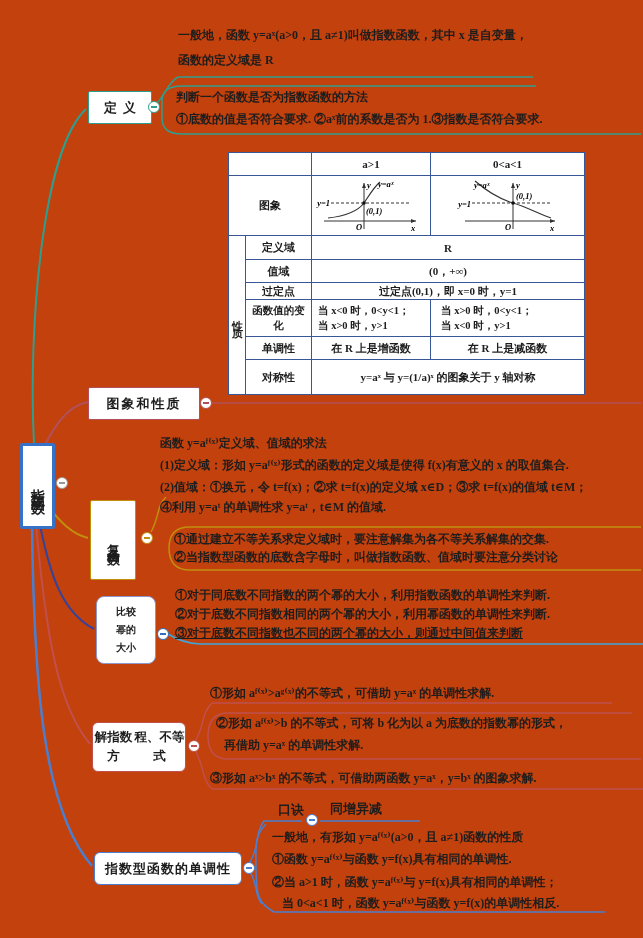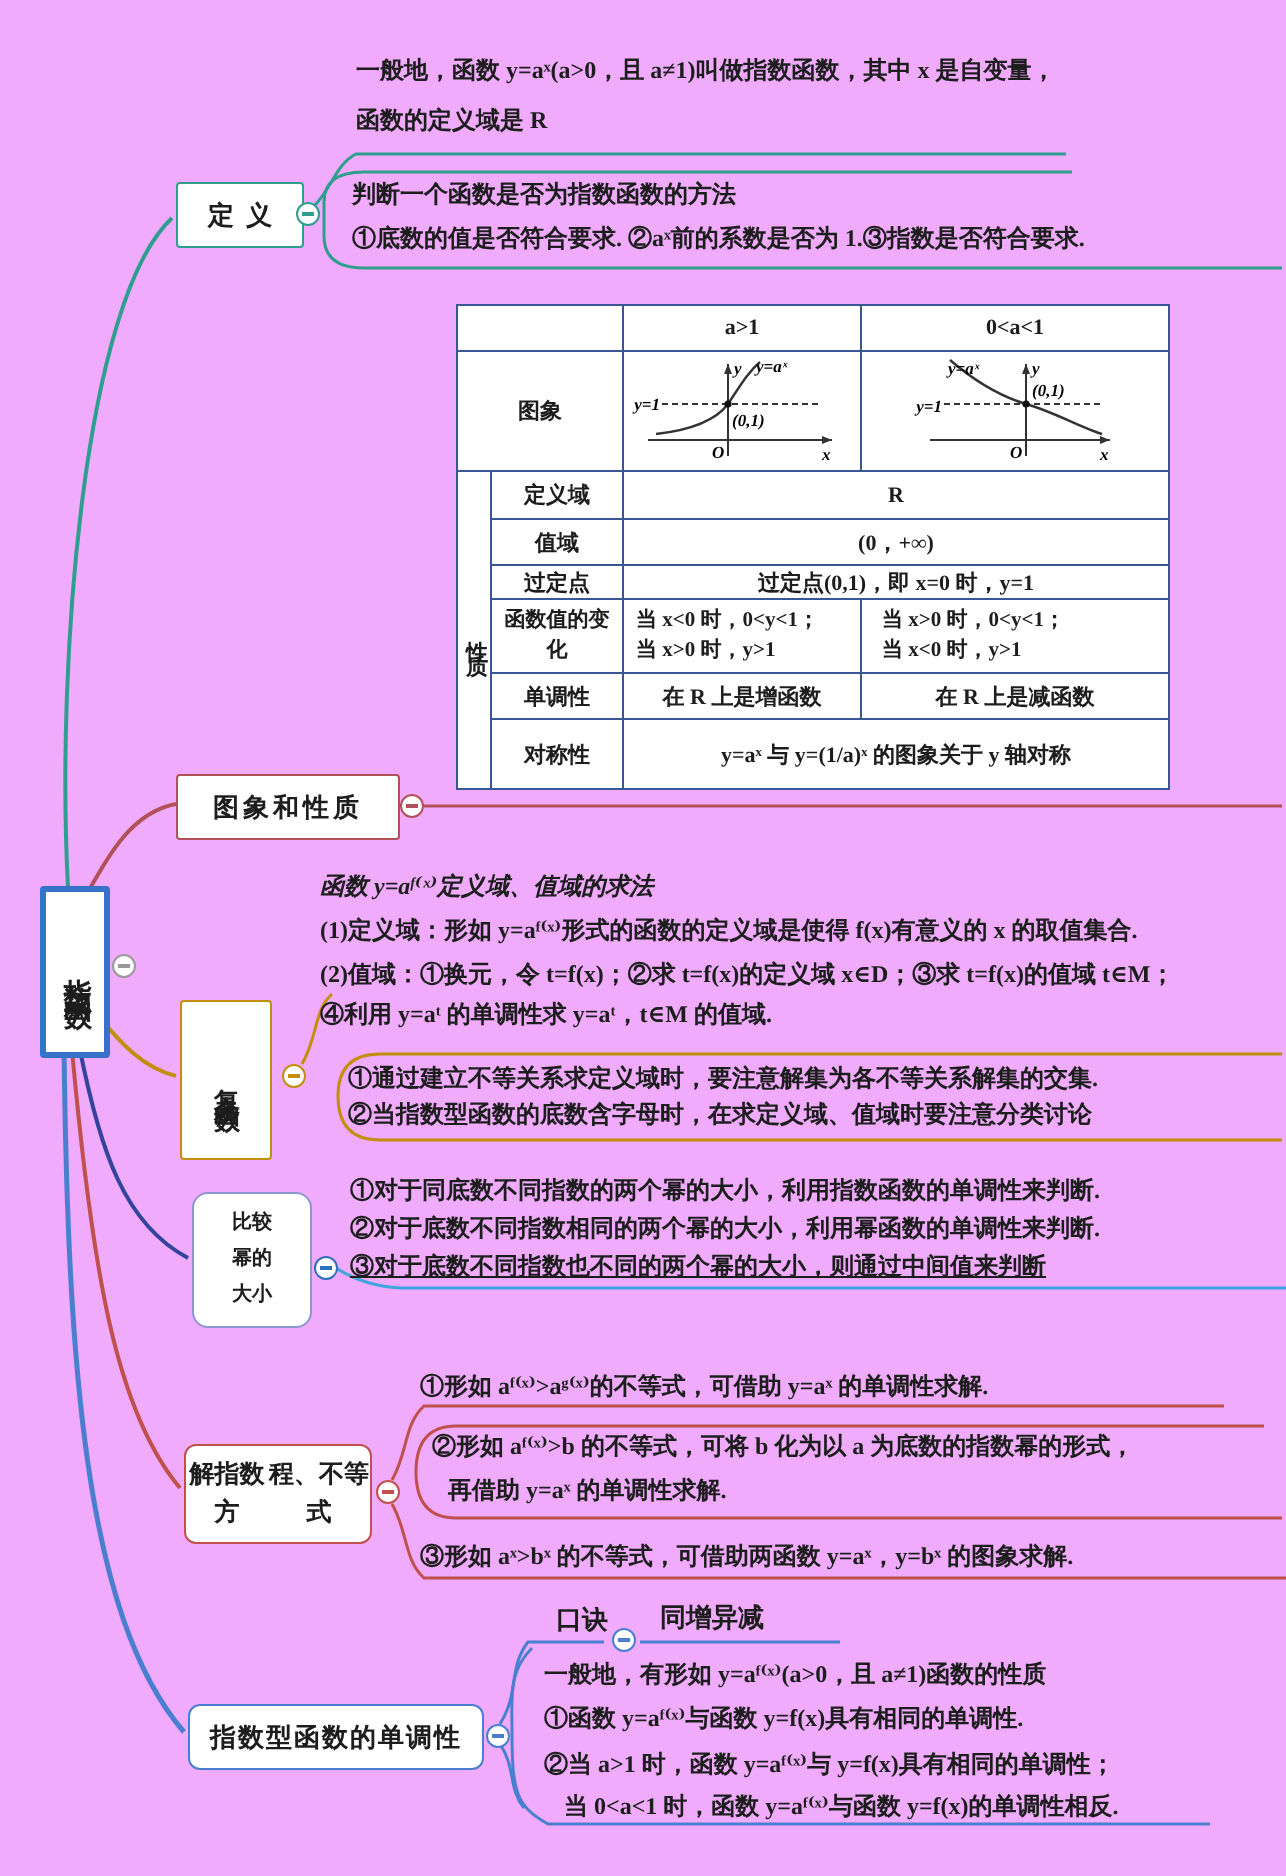--- a/index.html
+++ b/index.html
@@ -1,16 +1,16 @@
 <!DOCTYPE html>
 <html><head>
 <meta charset="utf-8">
 <style>
   html,body{margin:0;padding:0;background:#fff;}
-  #canvas{position:relative;width:643px;height:938px;background:#f0abfc;overflow:hidden;
+  #canvas{position:relative;width:643px;height:938px;background:#c2410c;overflow:hidden;
     font-family:"Liberation Serif","DejaVu Serif",serif;color:#1d1d1d;}
   svg.wires{position:absolute;left:0;top:0;z-index:1;}
   .abs{position:absolute;z-index:3;}
   .txt{font-size:12px;font-weight:700;line-height:14px;white-space:nowrap;}
   .node{position:absolute;z-index:4;background:#fff;display:flex;align-items:center;justify-content:center;
     font-weight:700;font-size:13px;text-align:center;}
   .vtext{writing-mode:vertical-rl;letter-spacing:4px;}
   .mc{position:absolute;z-index:5;width:12px;height:12px;border-radius:50%;background:#fff;
     border:1.6px solid currentColor;display:flex;align-items:center;justify-content:center;box-sizing:border-box;}
   .mc i{display:block;width:6px;height:1.6px;background:currentColor;}
@@ -157,32 +157,32 @@
       <td>在 R 上是增函数</td>
       <td>在 R 上是减函数</td>
     </tr>
     <tr style="height:35px">
       <td>对称性</td>
       <td colspan="2">y=aˣ 与 y=(1/a)ˣ 的图象关于 y 轴对称</td>
     </tr>
   </tbody>
     </table>
 
-  <div class="abs txt" style="left:160px;top:436px;font-style:italic;">函数 y=aᶠ⁽ˣ⁾定义域、值域的求法</div>
+  <div class="abs txt" style="left:160px;top:436px;">函数 y=aᶠ⁽ˣ⁾定义域、值域的求法</div>
   <div class="abs txt" style="left:160px;top:458px;">(1)定义域：形如 y=aᶠ⁽ˣ⁾形式的函数的定义域是使得 f(x)有意义的 x 的取值集合.</div>
   <div class="abs txt" style="left:160px;top:480px;">(2)值域：①换元，令 t=f(x)；②求 t=f(x)的定义域 x∈D；③求 t=f(x)的值域 t∈M；</div>
   <div class="abs txt" style="left:160px;top:500px;">④利用 y=aᵗ 的单调性求 y=aᵗ，t∈M 的值域.</div>
 
   <div class="node vtext" style="left:90px;top:500px;width:44px;height:78px;border:1.6px solid #c28e0e;border-radius:2px;font-size:13px;letter-spacing:3px;">复合函数</div>
   <span class="mc" style="left:141px;top:532px;color:#c28e0e;">
       <i></i>
     </span>
 
   <div class="cap-text" style="left:174px;top:531px;">①通过建立不等关系求定义域时，要注意解集为各不等关系解集的交集.</div>
-  <div class="cap-text" style="left:174px;top:549px;">②当指数型函数的底数含字母时，在求定义域、值域时要注意分类讨论</div>
+  <div class="cap-text" style="left:174px;top:549px;">②当指数型函数的底数含字母时，叫做指数函数、值域时要注意分类讨论</div>
 
   <div class="node" style="left:96px;top:596px;width:58px;height:66px;border:1.6px solid #8b97cd;border-radius:8px;flex-direction:column;font-size:10px;line-height:18px;">
     <div>比较</div>
     <div>幂的</div>
     <div>大小</div>
   </div>
   <span class="mc" style="left:157px;top:628px;color:#2f6fbd;">
       <i></i>
     </span>
 

